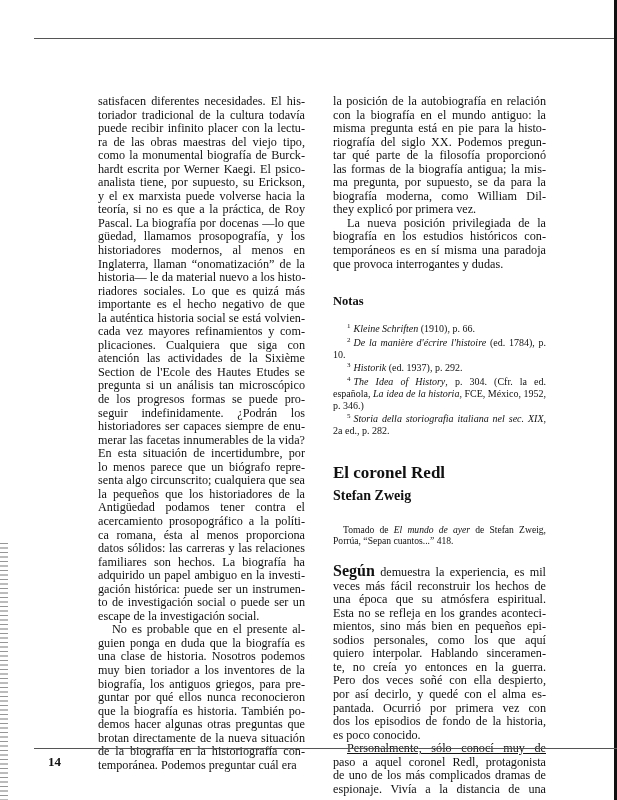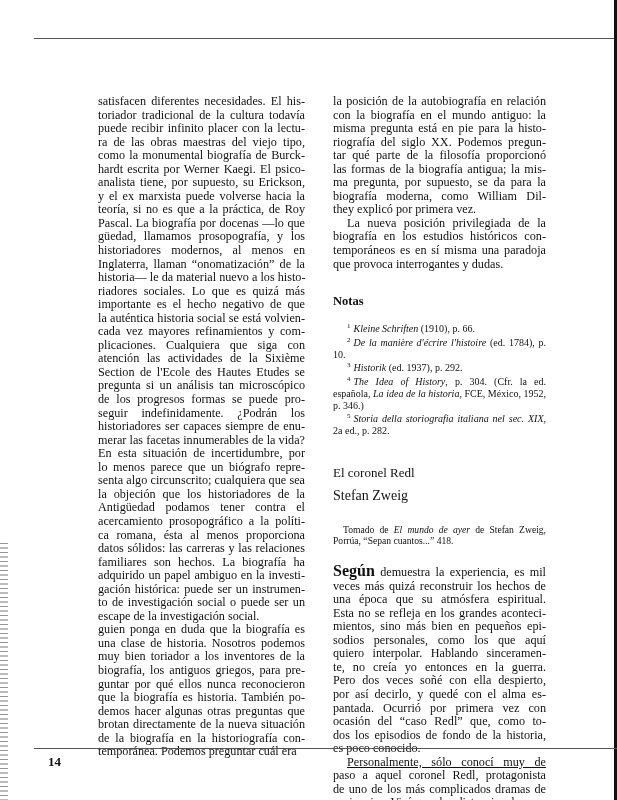--- a/index.html
+++ b/index.html
@@ -100,28 +100,28 @@
       vertical-align: super;
       margin-right: 3px;
     }
     .note.first-line {
       text-indent: 14px;
     }
     .note em {
       font-style: italic;
     }
     .article-title {
-      font-size: 13px;
-      font-weight: normal;
+      font-size: 17px;
+      font-weight: bold;
       margin: 26px 0 4px 0;
       line-height: 20px;
     }
     .article-author {
       font-size: 14px;
-      font-weight: normal;
+      font-weight: bold;
       line-height: 17px;
       margin: 0 0 20px 0;
     }
     .source-note {
       font-size: 9.6px;
       line-height: 11.2px;
       text-indent: 10px;
       text-align: justify;
       margin-bottom: 18px;
     }
@@ -168,32 +168,33 @@
       <span class="line">atención las actividades de la Sixième</span>
       <span class="line">Section de l'Ecole des Hautes Etudes se</span>
       <span class="line">pregunta si un análisis tan microscópico</span>
       <span class="line">de los progresos formas se puede pro-</span>
       <span class="line">seguir indefinidamente. ¿Podrán los</span>
       <span class="line">historiadores ser capaces siempre de enu-</span>
       <span class="line">merar las facetas innumerables de la vida?</span>
       <span class="line">En esta situación de incertidumbre, por</span>
       <span class="line">lo menos parece que un biógrafo repre-</span>
       <span class="line">senta algo circunscrito; cualquiera que sea</span>
-      <span class="line">la objeción que los historiadores de la</span>
+      <span class="line">la pequeños que los historiadores de la</span>
       <span class="line">Antigüedad podamos tener contra el</span>
       <span class="line">acercamiento prosopográfico a la políti-</span>
       <span class="line">ca romana, ésta al menos proporciona</span>
       <span class="line">datos sólidos: las carreras y las relaciones</span>
       <span class="line">familiares son hechos. La biografía ha</span>
       <span class="line">adquirido un papel ambiguo en la investi-</span>
       <span class="line">gación histórica: puede ser un instrumen-</span>
       <span class="line">to de investigación social o puede ser un</span>
       <span class="line last">escape de la investigación social.</span>
     </p>
   <p id="lp1">
+      <span class="line" style="padding-left: 14px;">No es probable que en el presente al-</span>
       <span class="line">guien ponga en duda que la biografía es</span>
       <span class="line">una clase de historia. Nosotros podemos</span>
       <span class="line">muy bien toriador a los inventores de la</span>
       <span class="line">biografía, los antiguos griegos, para pre-</span>
       <span class="line">guntar por qué ellos nunca reconocieron</span>
       <span class="line">que la biografía es historia. También po-</span>
       <span class="line">demos hacer algunas otras preguntas que</span>
       <span class="line">brotan directamente de la nueva situación</span>
       <span class="line">de la biografía en la historiografía con-</span>
       <span class="line last">temporánea. Podemos preguntar cuál era</span>
@@ -230,31 +231,30 @@
 
   <div class="article-title">El coronel Redl</div>
   <div class="article-author">Stefan Zweig</div>
 
   <div class="source-note">
     <span>Tomado de </span><em>El mundo de ayer</em><span> de Stefan Zweig, Porrúa, “Sepan cuantos...” 418.</span>
   </div>
 
   <p id="ap0">
       <span class="line"><span class="big-initial">Según</span><span> demuestra la experiencia, es mil</span></span>
-      <span class="line">veces más quizá reconstruir los hechos de</span>
+      <span class="line">veces más fácil reconstruir los hechos de</span>
       <span class="line">una época que su atmósfera espiritual.</span>
       <span class="line">Esta no se refleja en los grandes aconteci-</span>
       <span class="line">mientos, sino más bien en pequeños epi-</span>
       <span class="line">sodios personales, como los que aquí</span>
       <span class="line">quiero interpolar. Hablando sinceramen-</span>
       <span class="line">te, no creía yo entonces en la guerra.</span>
       <span class="line">Pero dos veces soñé con ella despierto,</span>
       <span class="line">por así decirlo, y quedé con el alma es-</span>
       <span class="line">pantada. Ocurrió por primera vez con</span>
-      <span class="line">ocasión del “caso Redl” que, como to-</span>
       <span class="line">dos los episodios de fondo de la historia,</span>
       <span class="line last">es poco conocido.</span>
     </p>
   <p id="ap1">
       <span class="line" style="padding-left: 14px; text-decoration: underline;">Personalmente, sólo conocí muy de</span>
       <span class="line">paso a aquel coronel Redl, protagonista</span>
       <span class="line">de uno de los más complicados dramas de</span>
       <span class="line">espionaje. Vivía a la distancia de una</span>
     </p>
 </div>

